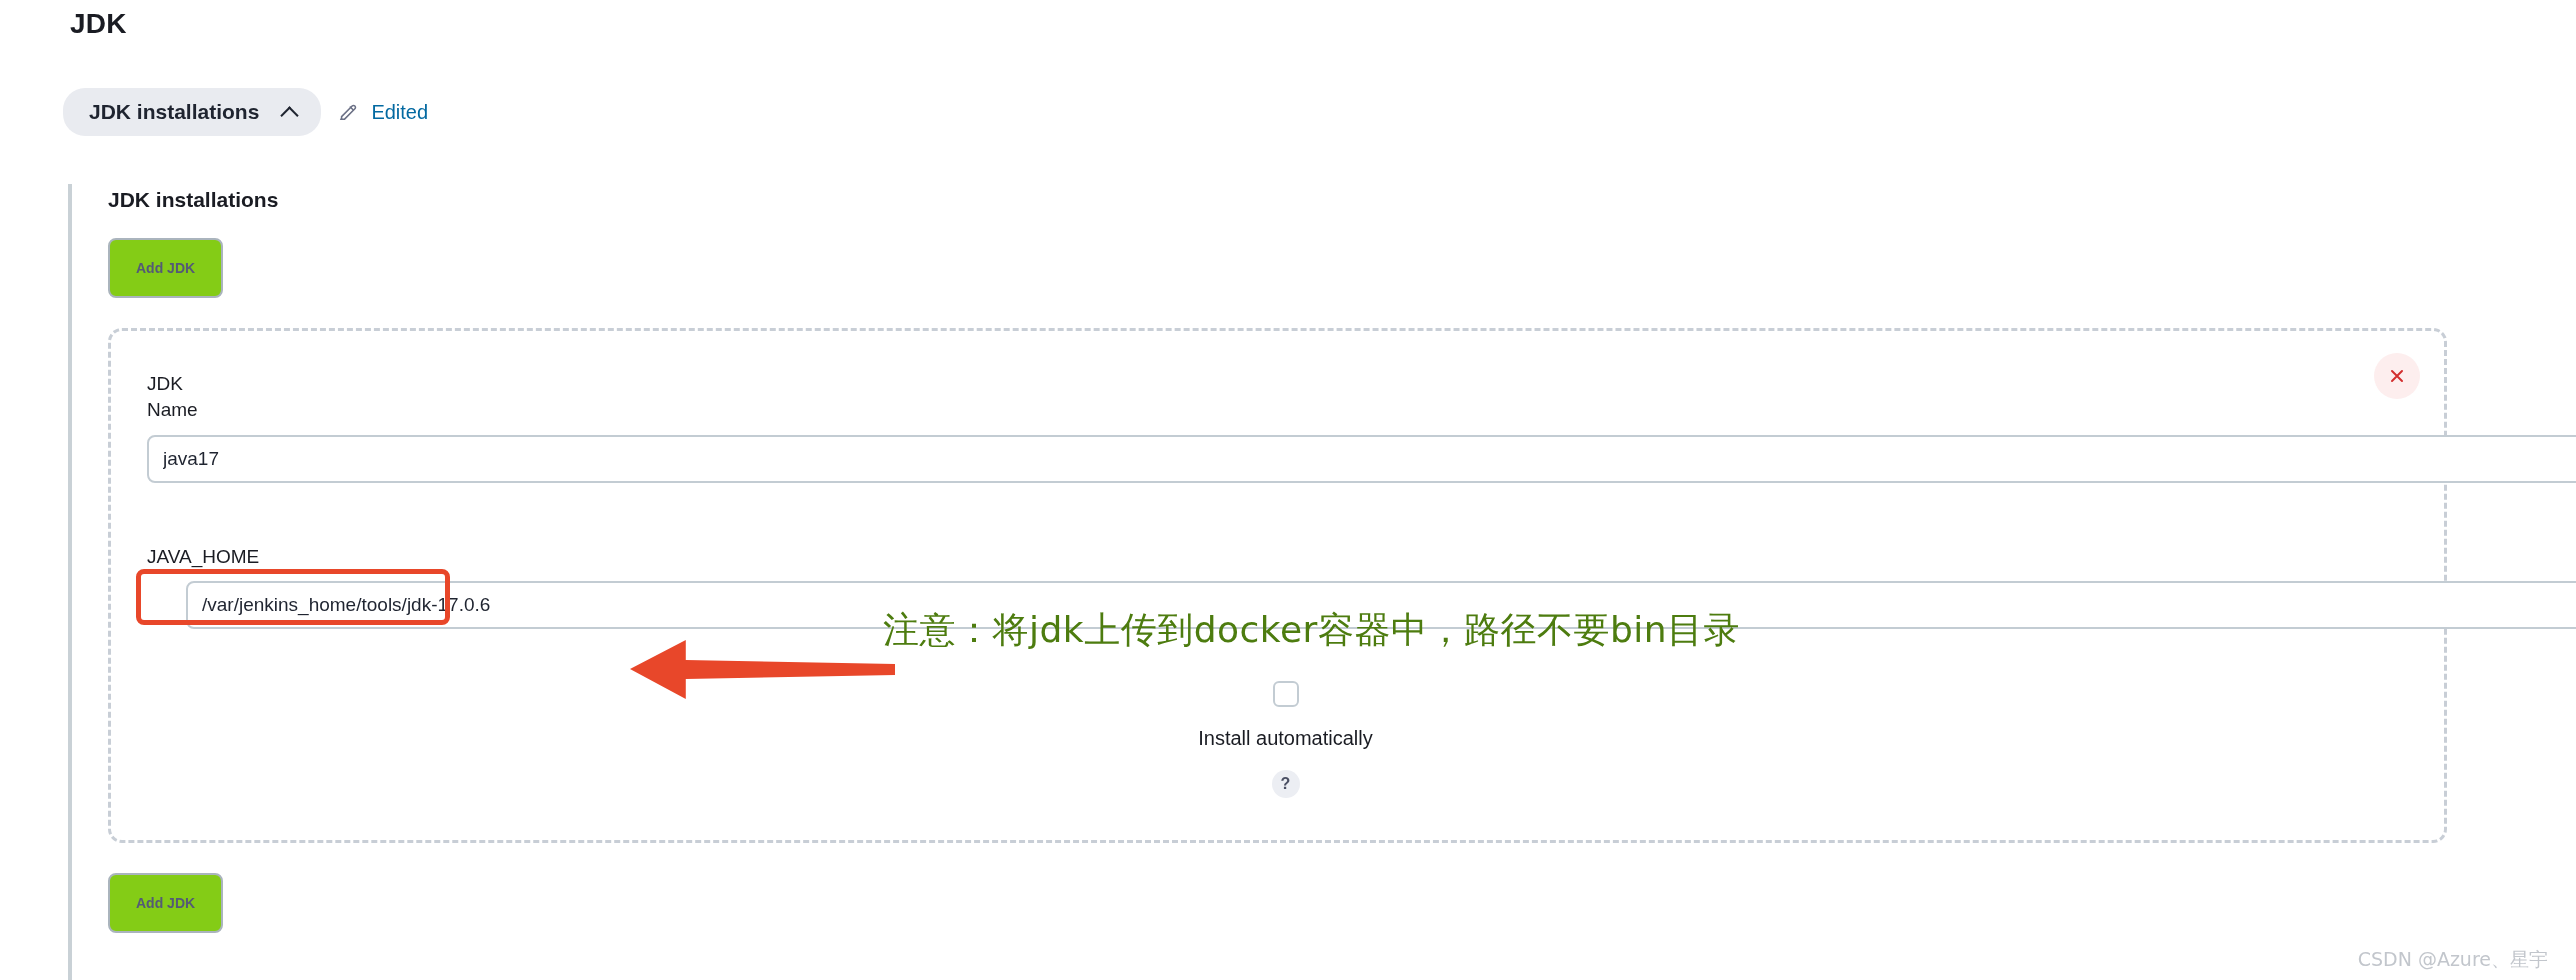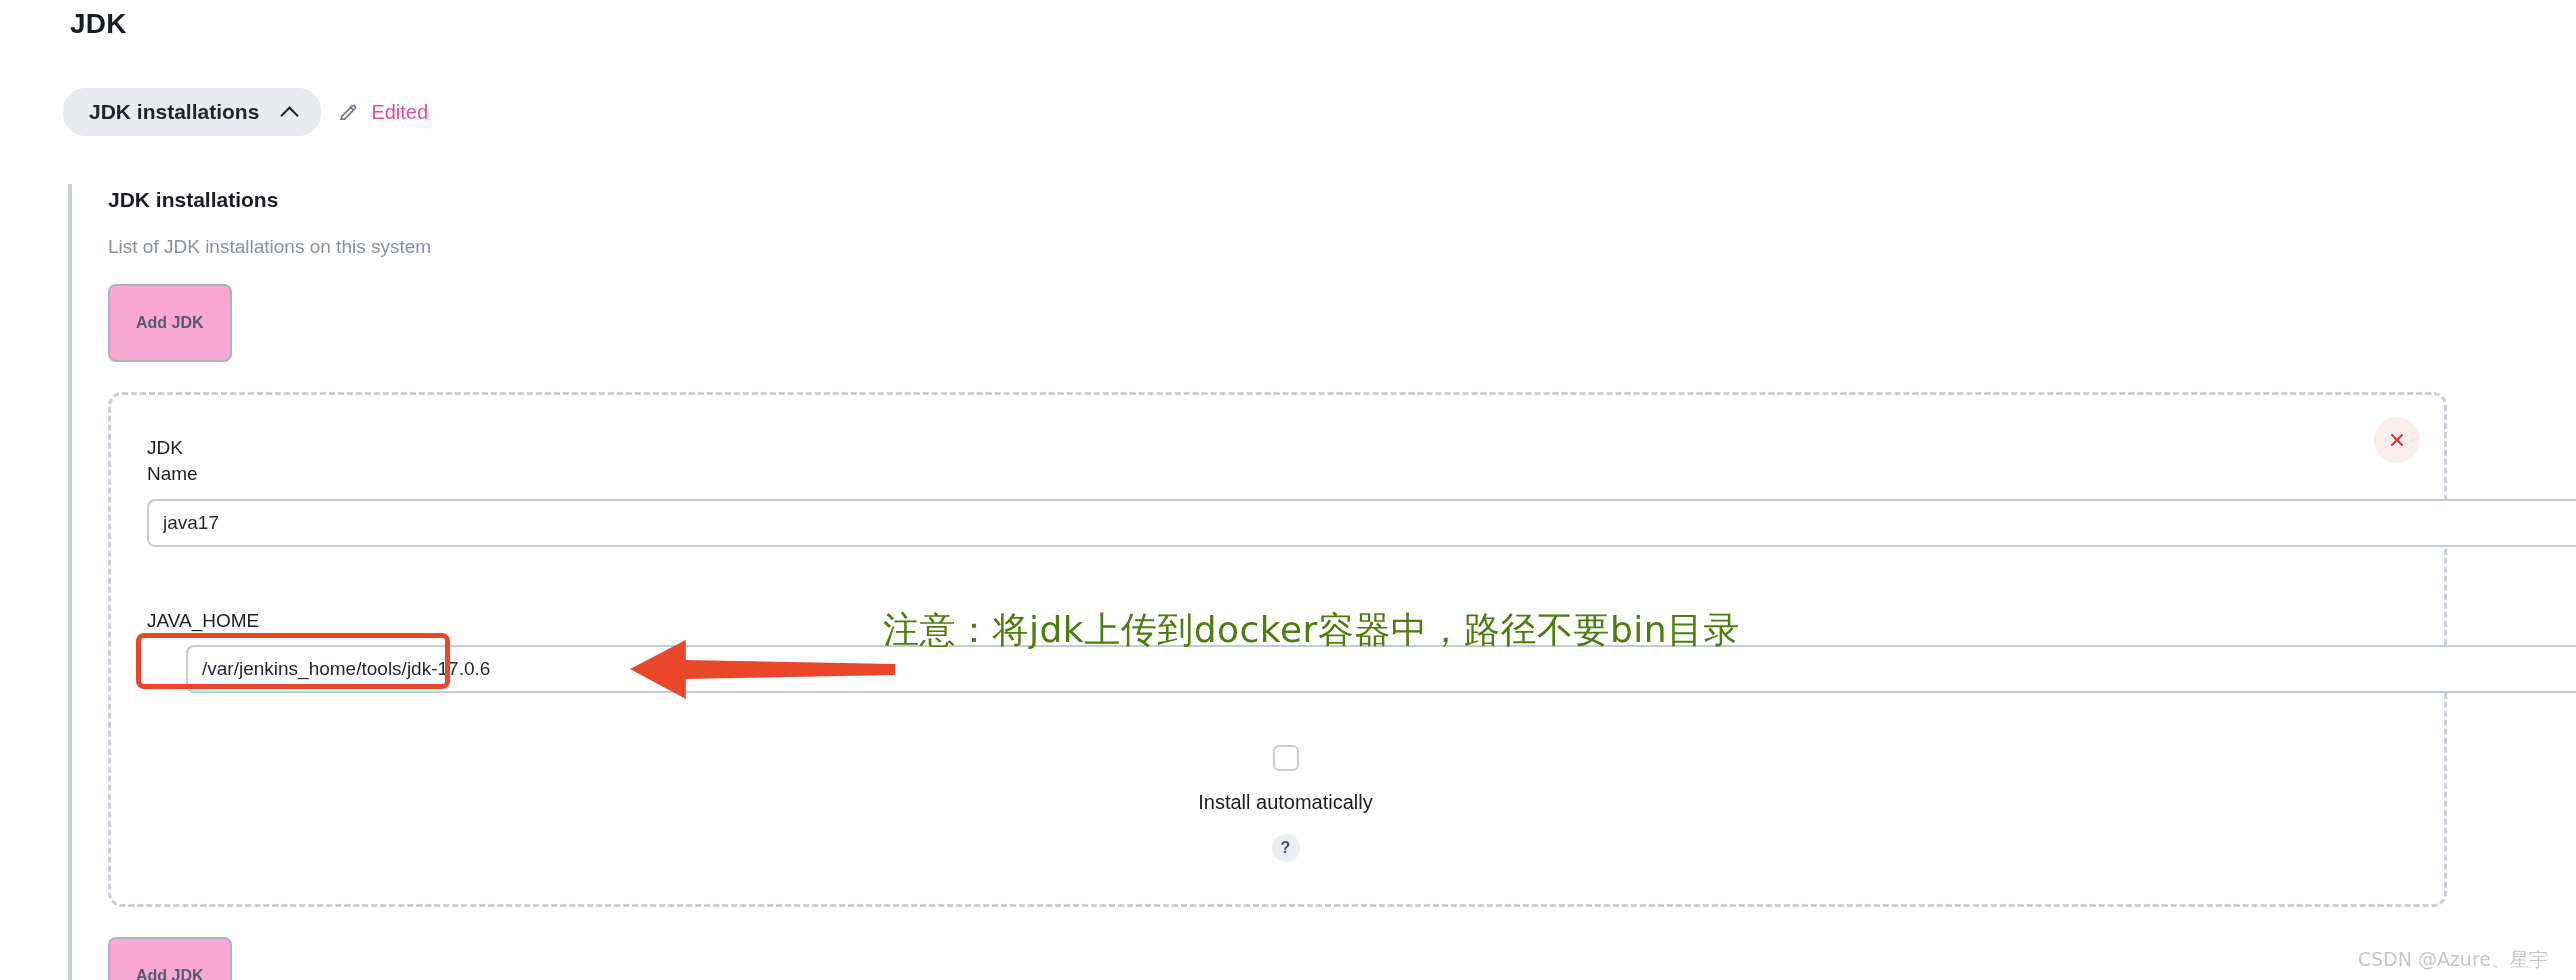--- a/index.html
+++ b/index.html
@@ -65,21 +65,21 @@
     width: 11px;
     height: 11px;
     border-left: 2.6px solid #1f2430;
     border-top: 2.6px solid #1f2430;
     transform: rotate(45deg);
   }
   .edited {
     display: inline-flex;
     align-items: center;
     gap: 12px;
-    color: #ec4899;
+    color: #0369a1;
     font-size: 20px;
   }
   .pencil-icon { display: block; }
 
   
   .section {
     position: absolute;
     left: 68px;
     top: 184px;
     width: 2413px;
@@ -96,28 +96,28 @@
   }
   .section-desc {
     font-size: 19px;
     color: #8a8fa3;
     margin: 24px 0 0 0;
   }
 
   
   .btn {
     display: inline-block;
-    background: #f9a8d4;
+    background: #84cc16;
     border: 2px solid #aab4bd;
     border-radius: 8px;
     color: #545a76;
     font-family: "Liberation Sans", sans-serif;
-    font-size: 16px;
-    font-weight: 700;
-    padding: 28px 26px;
+    font-size: 14px;
+    font-weight: 700;
+    padding: 20px 26px;
     cursor: pointer;
   }
   .btn-add-top { margin-top: 26px; }
   .btn-add-bottom { margin-top: 30px; }
 
   
   .jdk-card {
     position: relative;
     margin-top: 30px;
     border: 3px dashed #c8ced6;
@@ -271,21 +271,20 @@
         <path d="M14.5 6.5l3 3"></path>
       </svg>
     </span>
     <span>Edited</span>
   </div>
 </div>
 
 <div class="section">
 
   <h3 class="section-title">JDK installations</h3>
-  <p class="section-desc">List of JDK installations on this system</p>
 
   <button class="btn btn-add-top">Add JDK</button>
 
   <div class="jdk-card">
 
     <button class="card-close">
       <svg width="20" height="20" viewBox="0 0 24 24" fill="none" stroke="#d32f2f" stroke-width="2.4" stroke-linecap="round">
         <path d="M6 6l12 12M18 6L6 18"></path>
       </svg>
     </button>

